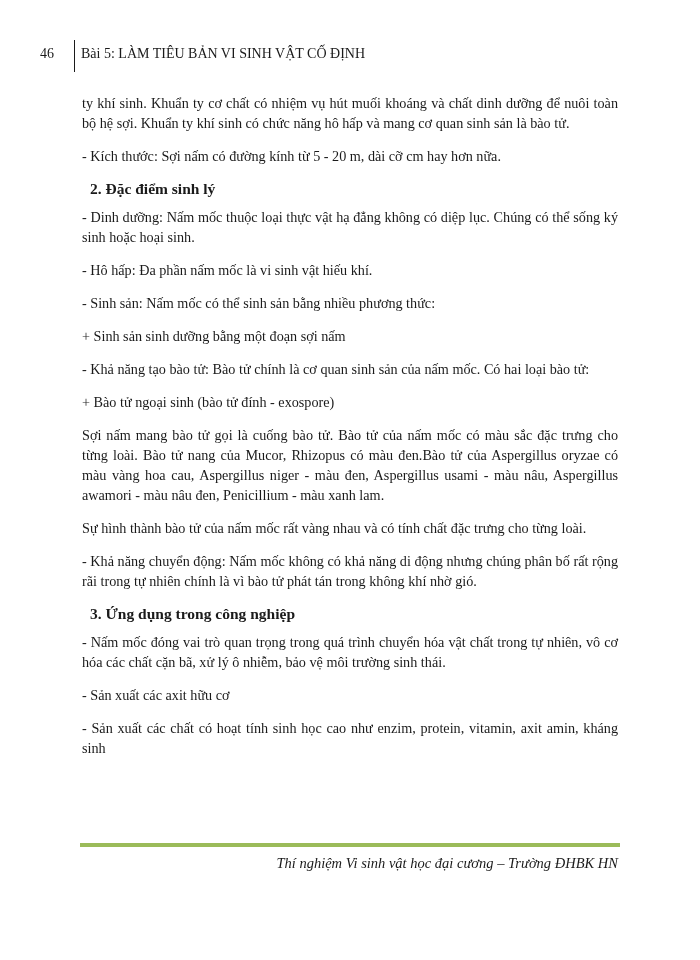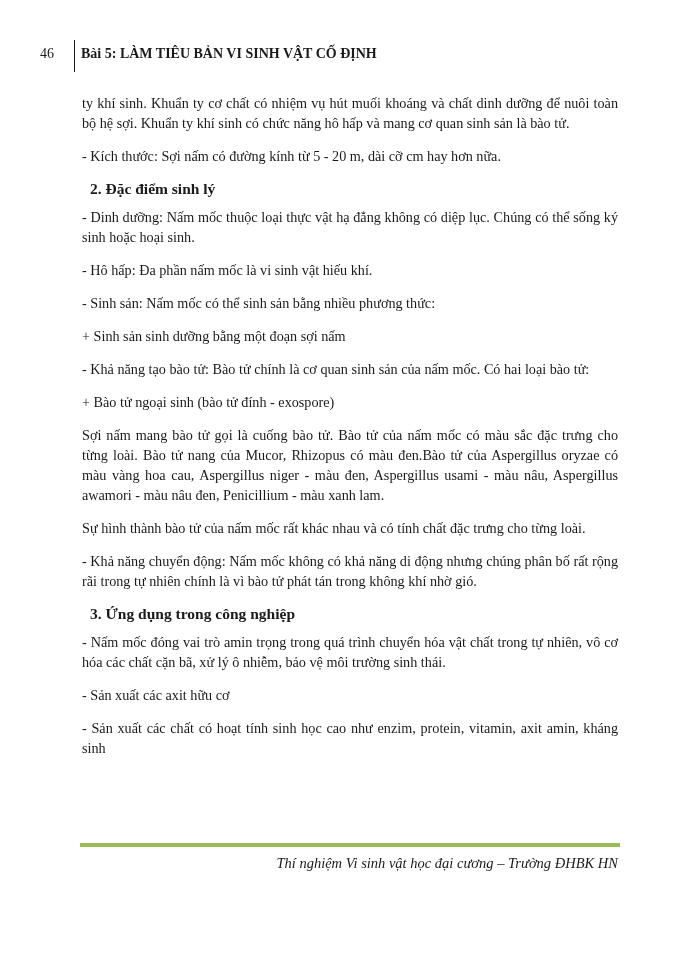--- a/index.html
+++ b/index.html
@@ -9,21 +9,21 @@
     color: #1a1a1a;
   }
   .header { position: absolute; left: 0; top: 0; width: 569px; height: 80px; }
   .page-num {
     position: absolute; left: 40px; top: 46px; font-size: 14px; line-height: 16px;
   }
   .header-bar {
     position: absolute; left: 74px; top: 40px; width: 1px; height: 32px; background: #1a1a1a;
   }
   .header-title {
-    position: absolute; left: 81px; top: 46px; font-size: 14px; line-height: 16px; font-weight: bold;
+    position: absolute; left: 81px; top: 46px; font-size: 14px; line-height: 16px;
   }
   .content {
     position: absolute; left: 82px; top: 93px; width: 536px;
     font-size: 14.2px; line-height: 20px;
   }
   .p { margin: 0 0 13px 0; text-align: justify; }
   .p.tight { margin-bottom: 0; }
   .h {
     margin: 8px; font-weight: bold; font-size: 15.5px; line-height: 20px;
   }
@@ -48,23 +48,23 @@
   <p class="p">- Kích thước: Sợi nấm có đường kính từ 5 - 20 m, dài cỡ cm hay hơn nữa.</p>
 
   <h2 class="h">2. Đặc điểm sinh lý</h2>
   <p class="p">- Dinh dưỡng: Nấm mốc thuộc loại thực vật hạ đẳng không có diệp lục. Chúng có thể sống ký sinh hoặc hoại sinh.</p>
   <p class="p">- Hô hấp: Đa phần nấm mốc là vi sinh vật hiếu khí.</p>
   <p class="p">- Sinh sản: Nấm mốc có thể sinh sản bằng nhiều phương thức:</p>
   <p class="p">+ Sinh sản sinh dưỡng bằng một đoạn sợi nấm</p>
   <p class="p">- Khả năng tạo bào tử: Bào tử chính là cơ quan sinh sản của nấm mốc. Có hai loại bào tử:</p>
   <p class="p">+ Bào tử ngoại sinh (bào tử đính - exospore)</p>
   <p class="p">Sợi nấm mang bào tử gọi là cuống bào tử. Bào tử của nấm mốc có màu sắc đặc trưng cho từng loài. Bào tử nang của Mucor, Rhizopus có màu đen.Bào tử của Aspergillus oryzae có màu vàng hoa cau, Aspergillus niger - màu đen, Aspergillus usami - màu nâu, Aspergillus awamori - màu nâu đen, Penicillium - màu xanh lam.</p>
-  <p class="p">Sự hình thành bào tử của nấm mốc rất khác nhau và có tính chất đặc trưng cho từng loài.</p>
+  <p class="p">Sự hình thành bào tử của nấm mốc rất vàng nhau và có tính chất đặc trưng cho từng loài.</p>
   <p class="p">- Khả năng chuyển động: Nấm mốc không có khả năng di động nhưng chúng phân bố rất rộng rãi trong tự nhiên chính là vì bào tử phát tán trong không khí nhờ gió.</p>
 
   <h2 class="h">3. Ứng dụng trong công nghiệp</h2>
-  <p class="p">- Nấm mốc đóng vai trò amin trọng trong quá trình chuyển hóa vật chất trong tự nhiên, vô cơ hóa các chất cặn bã, xử lý ô nhiễm, bảo vệ môi trường sinh thái.</p>
+  <p class="p">- Nấm mốc đóng vai trò quan trọng trong quá trình chuyển hóa vật chất trong tự nhiên, vô cơ hóa các chất cặn bã, xử lý ô nhiễm, bảo vệ môi trường sinh thái.</p>
   <p class="p">- Sản xuất các axit hữu cơ</p>
   <p class="p tight">- Sản xuất các chất có hoạt tính sinh học cao như enzim, protein, vitamin, axit amin, kháng sinh</p>
 </div>
 
 <div class="footer-rule"></div>
 <div class="footer-text">Thí nghiệm Vi sinh vật học đại cương – Trường ĐHBK HN</div>
 
 </body></html>

